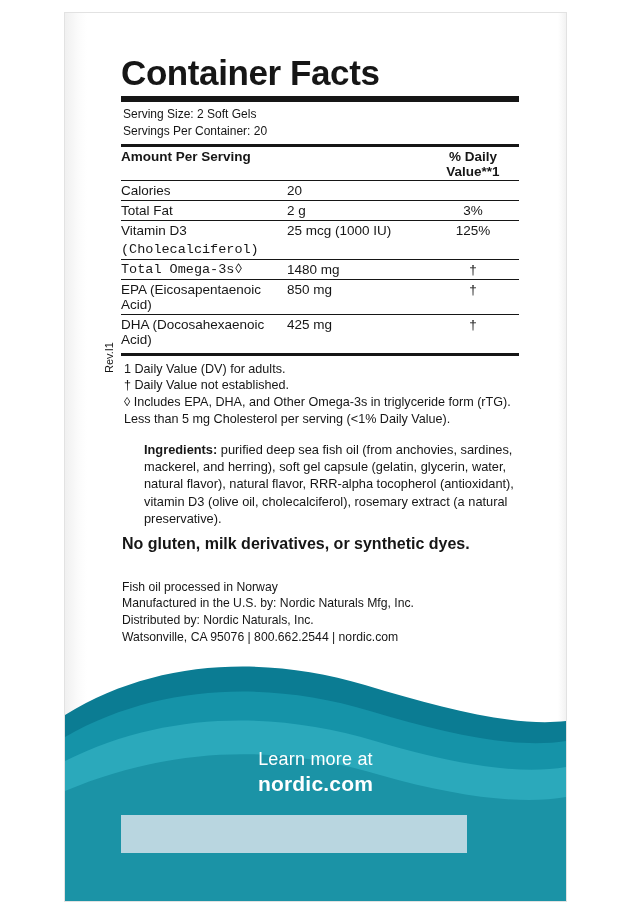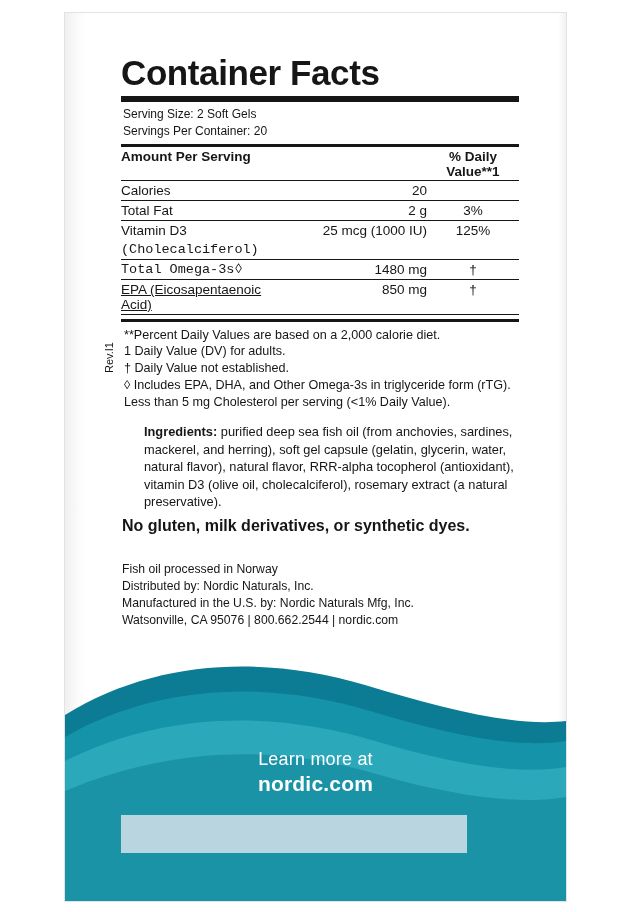--- a/index.html
+++ b/index.html
@@ -85,24 +85,24 @@
     font-size: 13.5px;
   }
   .tbl td {
     padding: 2px 0 2px 0;
     vertical-align: top;
   }
   .tbl tr.line td {
     border-bottom: 1px solid #161616;
   }
   .col-name { text-align: left; padding-left: 3px; }
-  .col-amt  { text-align: right; width: 140px; }
+  .col-amt  { text-align: left; width: 140px; }
   .col-dv   { text-align: center; width: 92px; }
   .indent1 { padding-left: 18px; font-family: Liberation Mono, monospace; }
-  .indent2 { padding-left: 30px; text-decoration: underline; }
+  .indent2 { padding-left: 30px; }
   .hdr-row td { font-weight: bold; padding-bottom: 1px; }
   .footnotes {
     font-size: 12.6px;
     line-height: 1.33;
     margin-top: 5px;
     padding-left: 3px;
   }
   .footnotes div { white-space: normal; }
   .ingredients {
     font-size: 12.8px;
@@ -231,43 +231,47 @@
           <td class="col-amt">1480 mg</td>
           <td class="col-dv">†</td>
         </tr>
 
         <tr class="line">
           <td class="col-name indent2">EPA (Eicosapentaenoic Acid)</td>
           <td class="col-amt">850 mg</td>
           <td class="col-dv">†</td>
         </tr>
 
+        <tr>
+          <td class="col-name indent2">DHA (Docosahexaenoic Acid)</td>
+          <td class="col-amt">425 mg</td>
+          <td class="col-dv">†</td>
+        </tr>
       </tbody>
         </table>
 
       <div class="rule-med"></div>
 
       <div class="footnotes">
-        <div>**Percent Daily Values are based on a 2,000 calorie diet.</div>
         <div>1 Daily Value (DV) for adults.</div>
         <div>† Daily Value not established.</div>
         <div>◊ Includes EPA, DHA, and Other Omega-3s in triglyceride form (rTG).</div>
         <div>Less than 5 mg Cholesterol per serving (&lt;1% Daily Value).</div>
       </div>
 
       <div class="ingredients">
         <b>Ingredients:</b><span> purified deep sea fish oil (from anchovies, sardines, mackerel, and herring), soft gel capsule (gelatin, glycerin, water, natural flavor), natural flavor, RRR-alpha tocopherol (antioxidant), vitamin D3 (olive oil, cholecalciferol), rosemary extract (a natural preservative).</span>
       </div>
 
       <div class="nogluten">No gluten, milk derivatives, or synthetic dyes.</div>
 
       <div class="company">
         <div>Fish oil processed in Norway</div>
+        <div>Manufactured in the U.S. by: Nordic Naturals Mfg, Inc.</div>
         <div>Distributed by: Nordic Naturals, Inc.</div>
-        <div>Manufactured in the U.S. by: Nordic Naturals Mfg, Inc.</div>
         <div>Watsonville, CA 95076  |  800.662.2544  |  nordic.com</div>
       </div>
     </div>
 
     <div class="wave-wrap">
       <svg class="wave-svg" viewBox="0 0 501 260" preserveAspectRatio="none">
         <path d="M0,74 C90,18 200,14 300,44 C380,68 450,86 501,80 L501,260 L0,260 Z" fill="#0b7c93"></path>
         <path d="M0,96 C95,42 205,40 305,70 C385,94 452,108 501,100 L501,260 L0,260 Z" fill="#1593a8"></path>
         <path d="M0,120 C100,70 210,70 310,100 C390,124 455,134 501,126 L501,260 L0,260 Z" fill="#2ba9bb"></path>
         <path d="M0,150 C110,104 215,104 315,134 C392,156 458,164 501,156 L501,260 L0,260 Z" fill="#1b93a6"></path>

